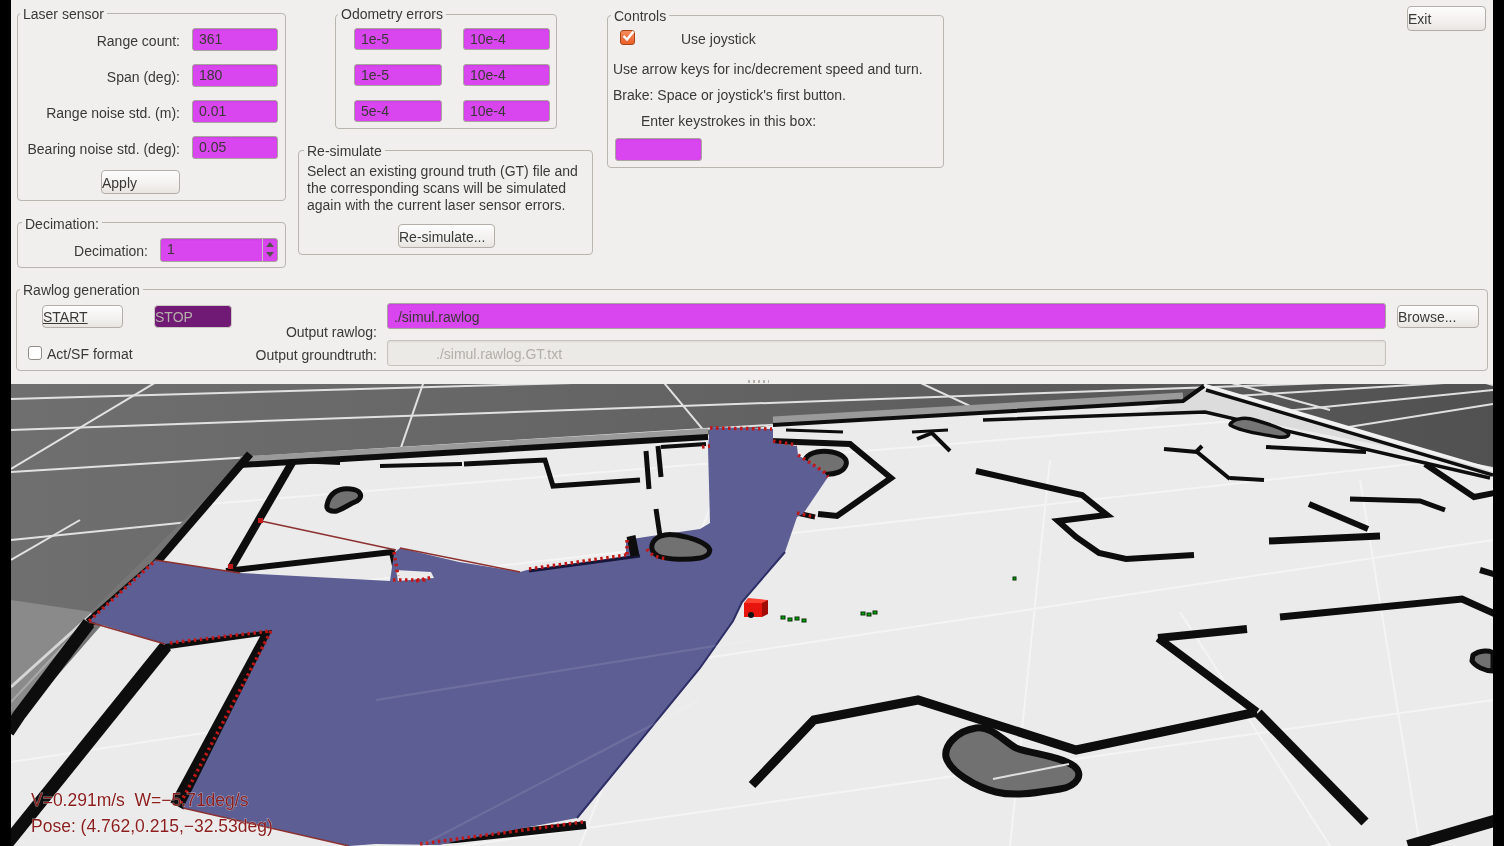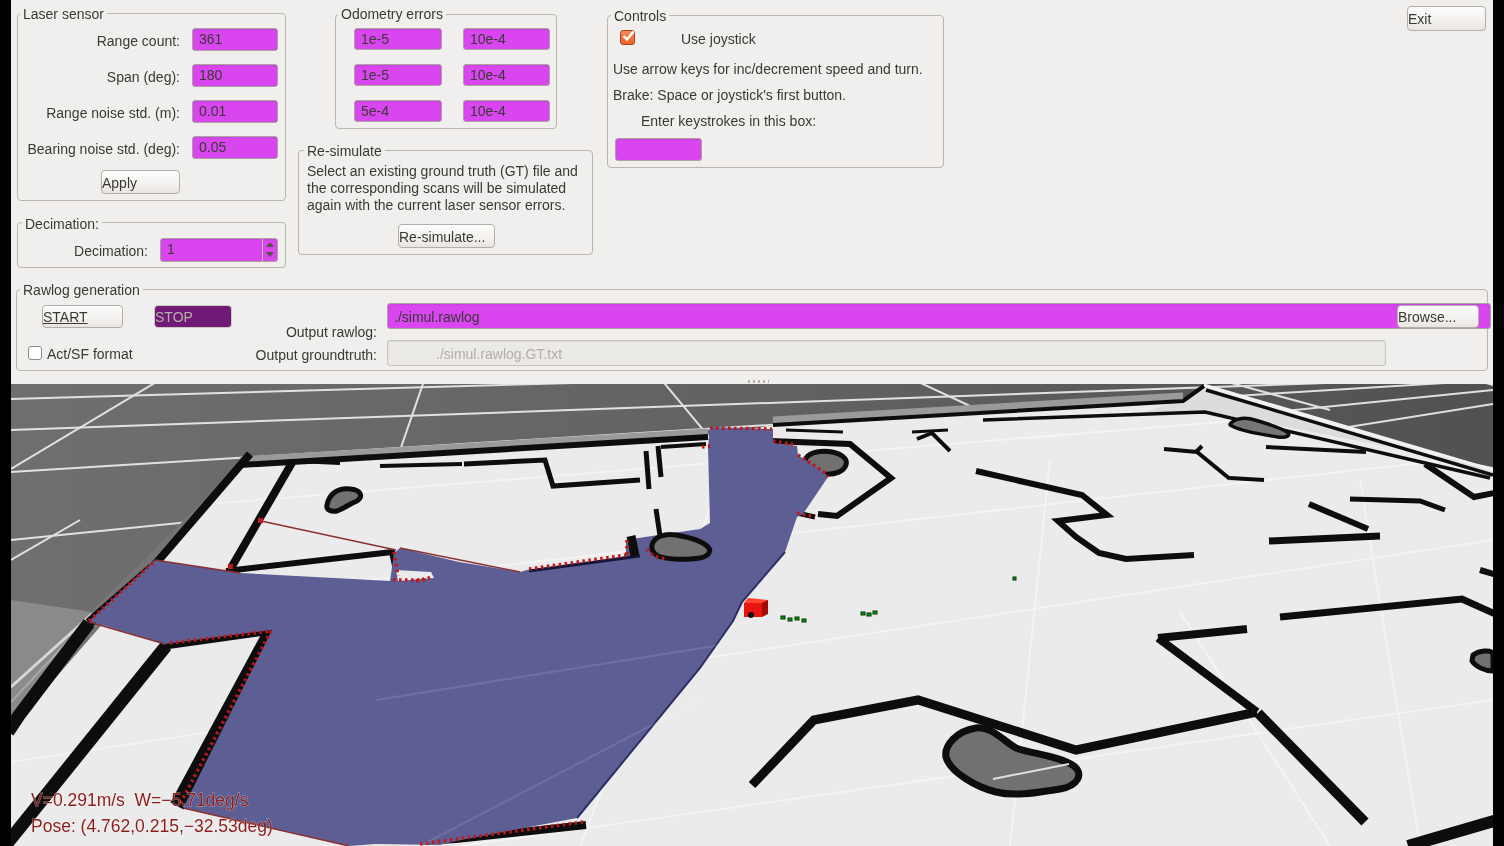--- a/index.html
+++ b/index.html
@@ -68,21 +68,21 @@
   <div class="lab" style="left:602px; top:113px;margin-left:28px;">Enter keystrokes in this box:</div>
   <div class="inp" style="left:604px; top:138px; width:87px; height:23px;"></div>
 
   <div class="btn" style="left:1396px; top:6px; width:79px; height:25px; padding-top:4px;">Exit</div>
 
   <div class="grp" style="left:5px; top:289px; width:1472px; height:82px;"></div>
   <div class="glab" style="left:9px; top:282px;">Rawlog generation</div>
   <div class="btn" style="left:31px; top:305px; width:81px; height:23px; padding-top:3px;text-decoration:underline;">START</div>
   <div class="btn" style="left:143px; top:305px; width:78px; height:23px; padding-top:3px; color:#b5b0a9; border-color:#cdc9c3; background:#701a75;">STOP</div>
   <div class="lab" style="left:200px; top:324px; width:166px; text-align:right;">Output rawlog:</div>
-  <div class="inp" style="left:376px; top:303px; width:1104px; height:26px; padding-top:5px;">./simul.rawlog</div>
+  <div class="inp" style="left:376px; top:303px; width:999px; height:26px; padding-top:5px;">./simul.rawlog</div>
   <div class="btn" style="left:1386px; top:305px; width:82px; height:23px; padding-top:3px;">Browse...</div>
   <div class="chk" style="left:17px; top:346px;"></div>
   <div class="lab" style="left:36px; top:346px;">Act/SF format</div>
   <div class="lab" style="left:200px; top:347px; width:166px; text-align:right;">Output groundtruth:</div>
   <div class="inp" style="left:376px; top:340px; width:999px; height:26px; padding-top:5px; background:#eceae7; border-color:#c6c2bc; color:#b2aea8;padding-left:48px;">./simul.rawlog.GT.txt</div>
 
   <div style="position:absolute; left:737px; top:380px; width:21px; height:3px; z-index:5;
        background:repeating-linear-gradient(90deg,#b5b1ab 0 2px,transparent 2px 5px);"></div>
 
   <svg id="view" style="position:absolute; left:0; top:384px;" width="1482" height="462" viewBox="11 384 1482 462">

